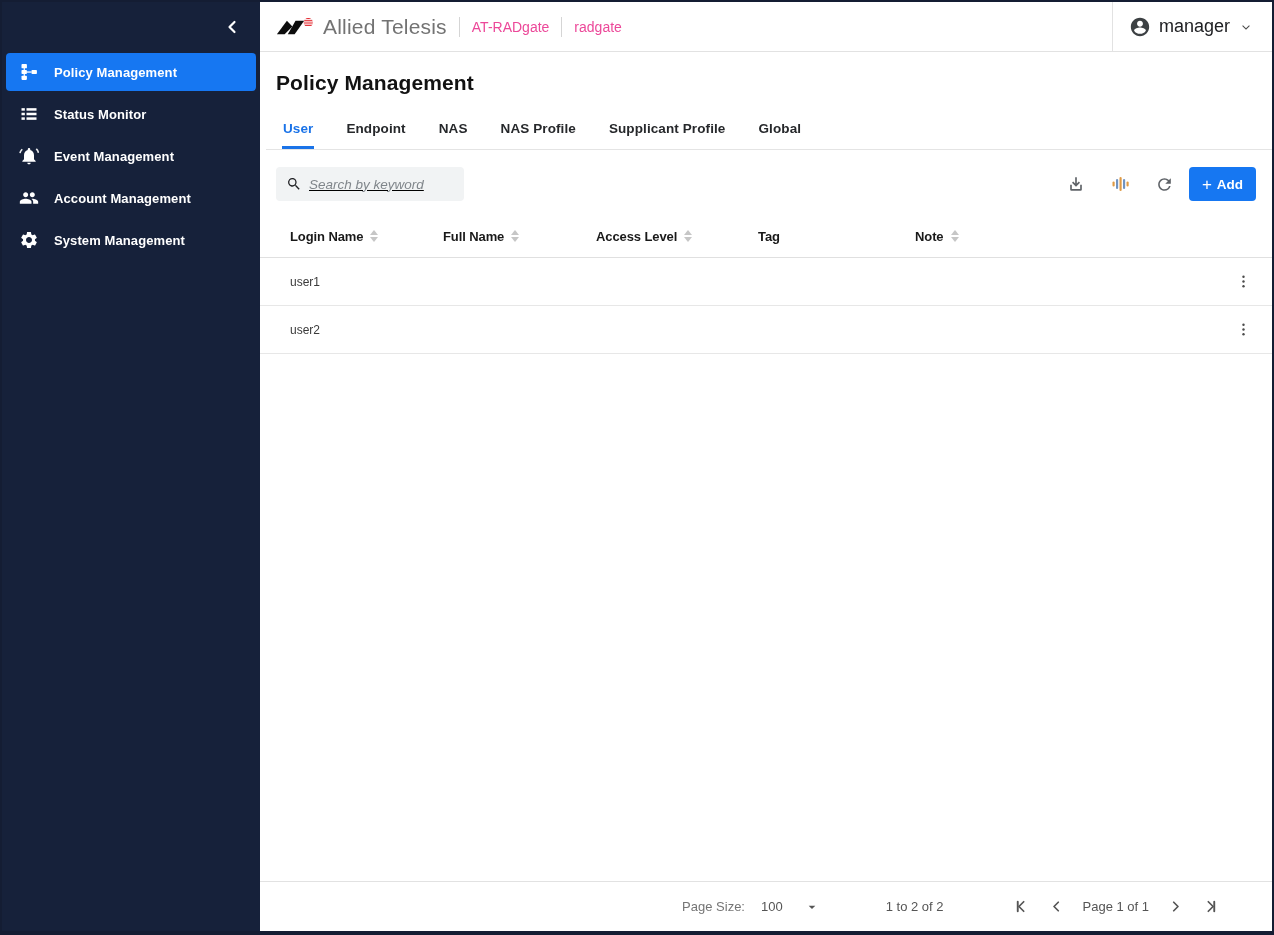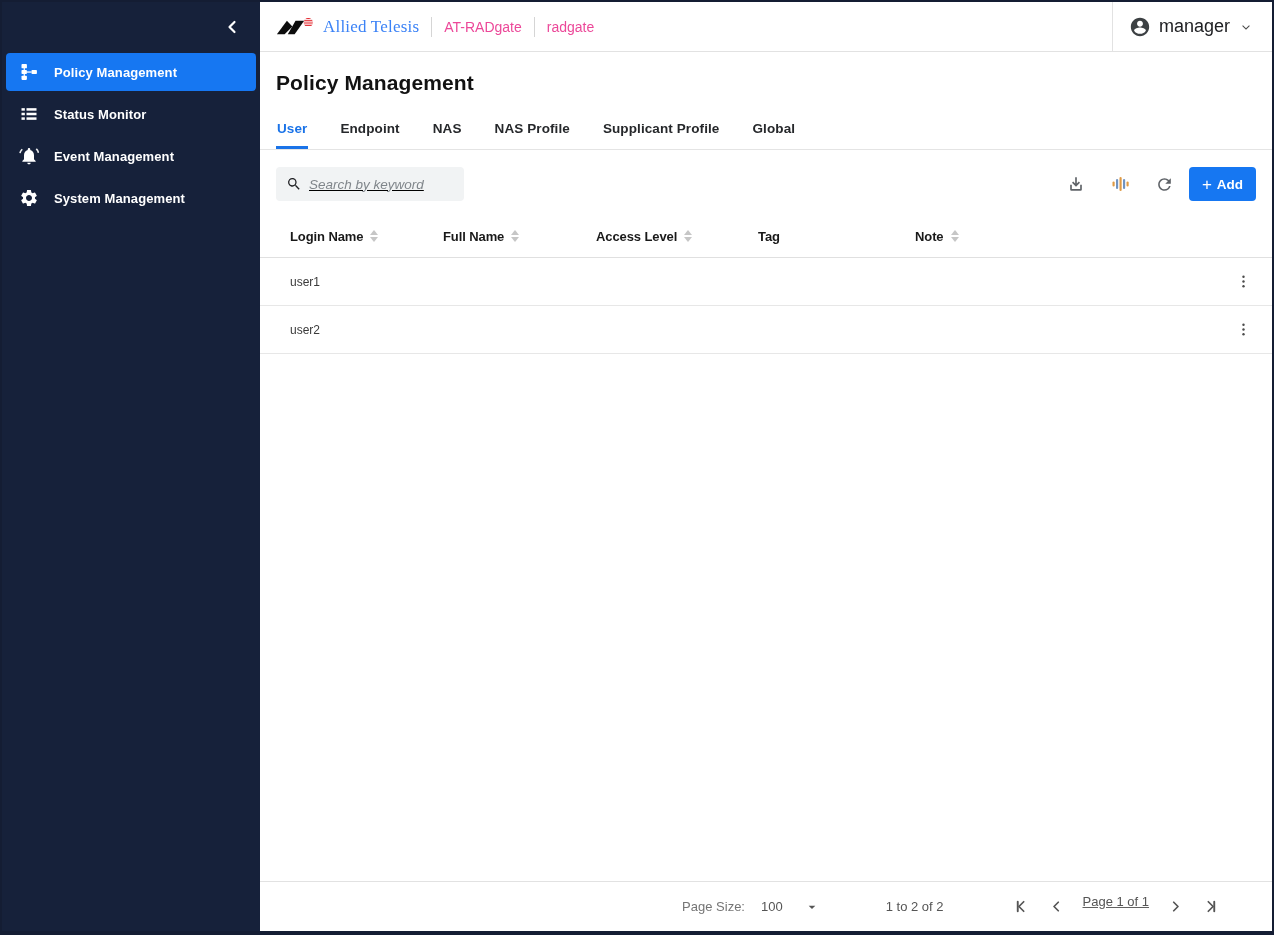--- a/index.html
+++ b/index.html
@@ -23,31 +23,31 @@
   .menu-item .micon { width:22px; height:22px; display:flex; align-items:center; justify-content:center; }
   .menu-item .mlabel { font-size:13px; font-weight:700; letter-spacing:.1px; }
   .menu-item.active { background:#1677f2; }
 
   
   .content { flex:1; display:flex; flex-direction:column; min-width:0; background:#fff; }
 
   
   .topbar { height:50px; flex:0 0 50px; border-bottom:1px solid #e2e2e2; display:flex; align-items:center; padding-left:16px; }
   .brand { display:flex; align-items:center; gap:7px; }
-  .brand-text { font-size:17px; color:#3b82f6; letter-spacing:.2px;font-family:Liberation Serif, serif; }
+  .brand-text { font-size:21px; color:#737373; letter-spacing:.2px; }
   .vdiv { width:1px; height:20px; background:#d5d5d5; margin:0 12px; }
   .hlink { font-size:14px; color:#ec4899; text-decoration:none; font-weight:500; cursor:pointer; }
   .user-area { margin-left:auto; height:100%; border-left:1px solid #e2e2e2; display:flex; align-items:center; gap:8px; padding:0 18px 0 16px; cursor:pointer; }
   .user-name { font-size:18px; color:#202124; }
 
   
   .main { flex:1; display:flex; flex-direction:column; min-height:0; }
   .page-title { font-size:21px; font-weight:700; color:#121212; margin:19px 16px 15px; letter-spacing:.1px; }
 
-  .tabs { display:flex; padding:0 16px; border-bottom:1px solid #e4e4e4; }
+  .tabs { display:flex; padding:0 16px; border-bottom:1px solid #e4e4e4;margin-left:6px; }
   .tab { position:relative; margin-right:31px; padding:11px 1px 13px; font-size:13.5px; font-weight:700; color:#26282b; cursor:pointer; letter-spacing:.1px; }
   .tab.active { color:#1a73e8; }
   .tab.active::after { content:""; position:absolute; left:0; right:0; bottom:0; height:3px; background:#1a73e8; }
 
   .toolbar { display:flex; align-items:center; padding:17px 16px 14px; }
   .searchbox { width:188px; height:34px; background:#f1f3f4; border-radius:4px; display:flex; align-items:center; padding:0 10px; gap:7px;text-decoration:underline; }
   .searchbox input { flex:1; min-width:0; border:none; outline:none; background:transparent; font-size:13.5px; font-style:italic; color:#3c4043; font-family:"Liberation Sans",sans-serif; }
   .searchbox input::placeholder { color:#80868b; font-style:italic; }
   .tb-spacer { flex:1; }
   .icon-btn { width:38px; height:34px; background:none; border:none; cursor:pointer; color:#5f6368; display:flex; align-items:center; justify-content:center; margin-right:6px; }
@@ -66,21 +66,21 @@
   .td { padding-left:14px; overflow:hidden; text-overflow:ellipsis; white-space:nowrap; }
   .kebab-btn { background:none; border:none; cursor:pointer; color:#4a4a4a; display:flex; padding:4px; }
   .filler { flex:1; }
 
   
   .pager { flex:0 0 50px; border-top:1px solid #e2e2e2; display:flex; align-items:center; justify-content:flex-end; padding-right:46px; font-size:13px; color:#616161; }
   .ps-label { color:#757575; }
   .ps-value { margin-left:16px; color:#555; }
   .ps-caret { margin-left:21px; display:flex; cursor:pointer; color:#555; }
   .range-text { margin-left:66px; color:#555; }
-  .pnav { display:flex; align-items:flex-start; margin-left:62px;text-decoration:underline; }
+  .pnav { display:flex; align-items:center; margin-left:62px; }
   .pnav-btn { background:none; border:none; cursor:pointer; color:#555; display:flex; align-items:center; justify-content:center; width:26px; height:26px; margin:0 4px; }
   .page-text { margin:0 9px; color:#555; }
 
   
   .logo-mark { display:block; }
 </style>
 </head>
 <body>
 
 <div class="window">
@@ -123,20 +123,28 @@
         <span class="mlabel">Status Monitor</span>
       </div>
       <div class="menu-item">
         <span class="micon">
           <svg width="20" height="20" viewBox="0 0 24 24" fill="currentColor">
               <path d="M12 22c1.1 0 2-.9 2-2h-4c0 1.1.9 2 2 2zm6-6v-5c0-3.1-1.6-5.6-4.5-6.3V4a1.5 1.5 0 0 0-3 0v.7C7.6 5.4 6 7.9 6 11v5l-2 2v1h16v-1l-2-2z"></path>
               <path d="M4.6 4.6L3.2 3.2C1.7 4.6.7 6.4.3 8.4l1.9.4c.3-1.6 1.2-3.1 2.4-4.2zm17.8 3.8l1.9-.4c-.4-2-1.4-3.8-2.9-5.2l-1.4 1.4c1.2 1.1 2.1 2.6 2.4 4.2z" opacity=".9"></path>
             </svg>
         </span>
         <span class="mlabel">Event Management</span>
+      </div>
+      <div class="menu-item">
+        <span class="micon">
+          <svg width="20" height="20" viewBox="0 0 24 24" fill="currentColor">
+              <path d="M16 11c1.66 0 2.99-1.34 2.99-3S17.66 5 16 5s-3 1.34-3 3 1.34 3 3 3zm-8 0c1.66 0 2.99-1.34 2.99-3S9.66 5 8 5 5 6.34 5 8s1.34 3 3 3zm0 2c-2.33 0-7 1.17-7 3.5V19h14v-2.5C15 14.17 10.33 13 8 13zm8 0c-.29 0-.62.02-.97.05 1.16.84 1.97 1.97 1.97 3.45V19h6v-2.5c0-2.33-4.67-3.5-7-3.5z"></path>
+            </svg>
+        </span>
+        <span class="mlabel">Account Management</span>
       </div>
       <div class="menu-item">
         <span class="micon">
           <svg width="20" height="20" viewBox="0 0 24 24" fill="currentColor">
               <path d="M19.14 12.94c.04-.3.06-.61.06-.94 0-.32-.02-.64-.07-.94l2.03-1.58a.49.49 0 0 0 .12-.61l-1.92-3.32a.49.49 0 0 0-.59-.22l-2.39.96c-.5-.38-1.03-.7-1.62-.94l-.36-2.54a.48.48 0 0 0-.48-.41h-3.84c-.24 0-.43.17-.47.41l-.36 2.54c-.59.24-1.13.57-1.62.94l-2.39-.96a.49.49 0 0 0-.59.22L2.74 8.87c-.12.21-.08.47.12.61l2.03 1.58c-.05.3-.09.63-.09.94s.02.64.07.94l-2.03 1.58a.49.49 0 0 0-.12.61l1.92 3.32c.12.22.37.29.59.22l2.39-.96c.5.38 1.03.7 1.62.94l.36 2.54c.05.24.24.41.48.41h3.84c.24 0 .44-.17.47-.41l.36-2.54c.59-.24 1.13-.56 1.62-.94l2.39.96c.22.08.47 0 .59-.22l1.92-3.32a.49.49 0 0 0-.12-.61l-2.01-1.58zM12 15.6c-1.98 0-3.6-1.62-3.6-3.6s1.62-3.6 3.6-3.6 3.6 1.62 3.6 3.6-1.62 3.6-3.6 3.6z"></path>
             </svg>
         </span>
         <span class="mlabel">System Management</span>
       </div>
     </nav>

